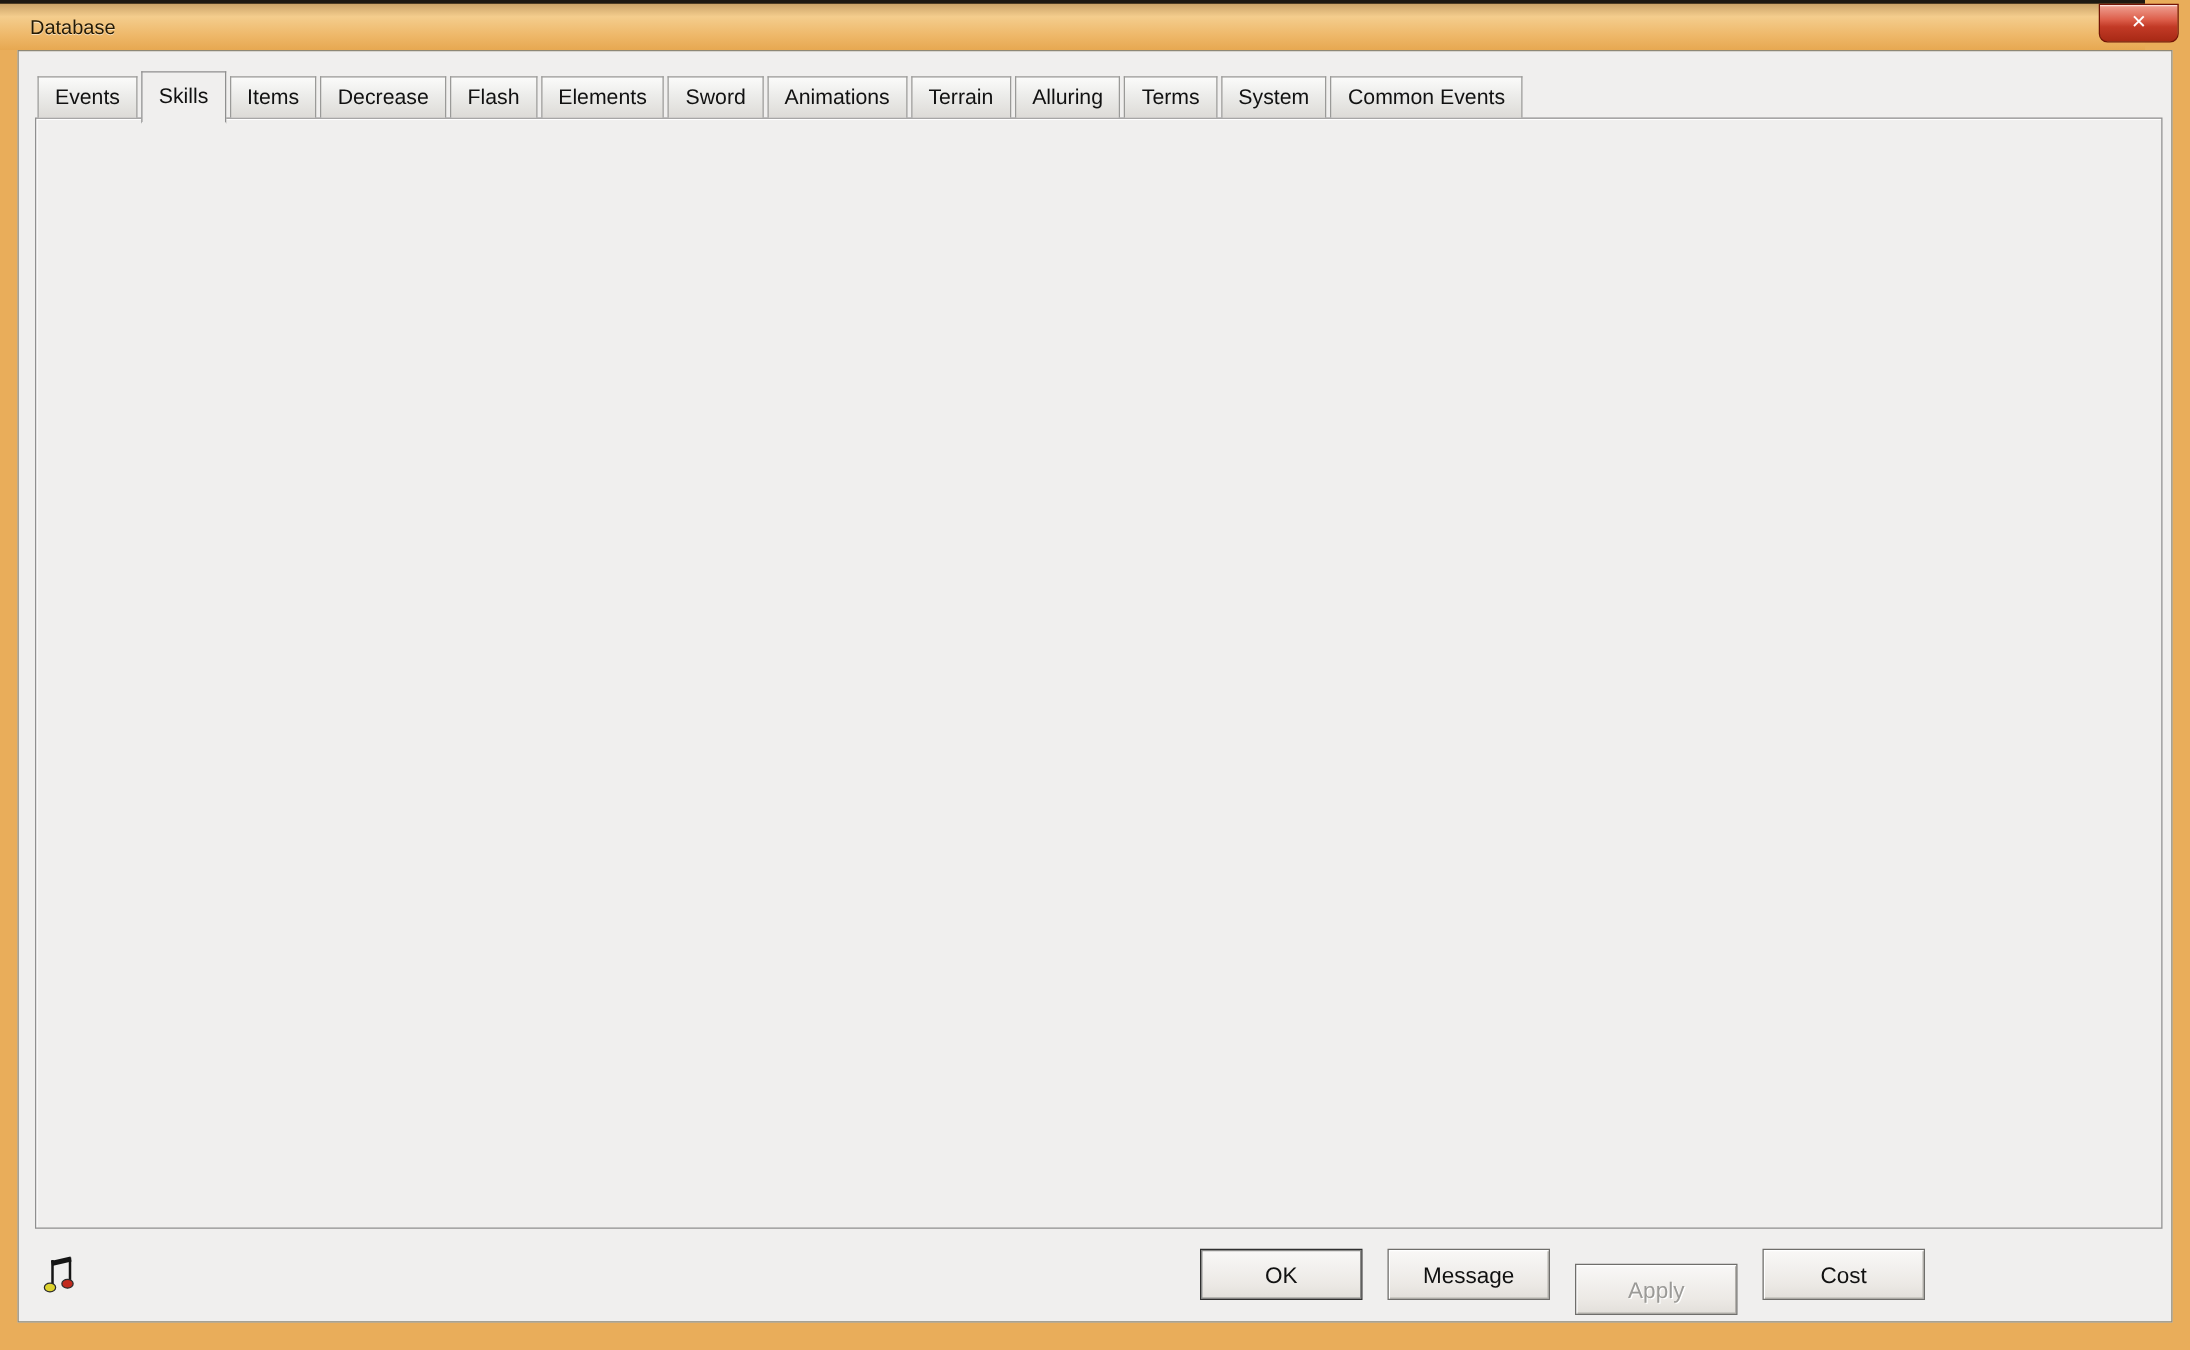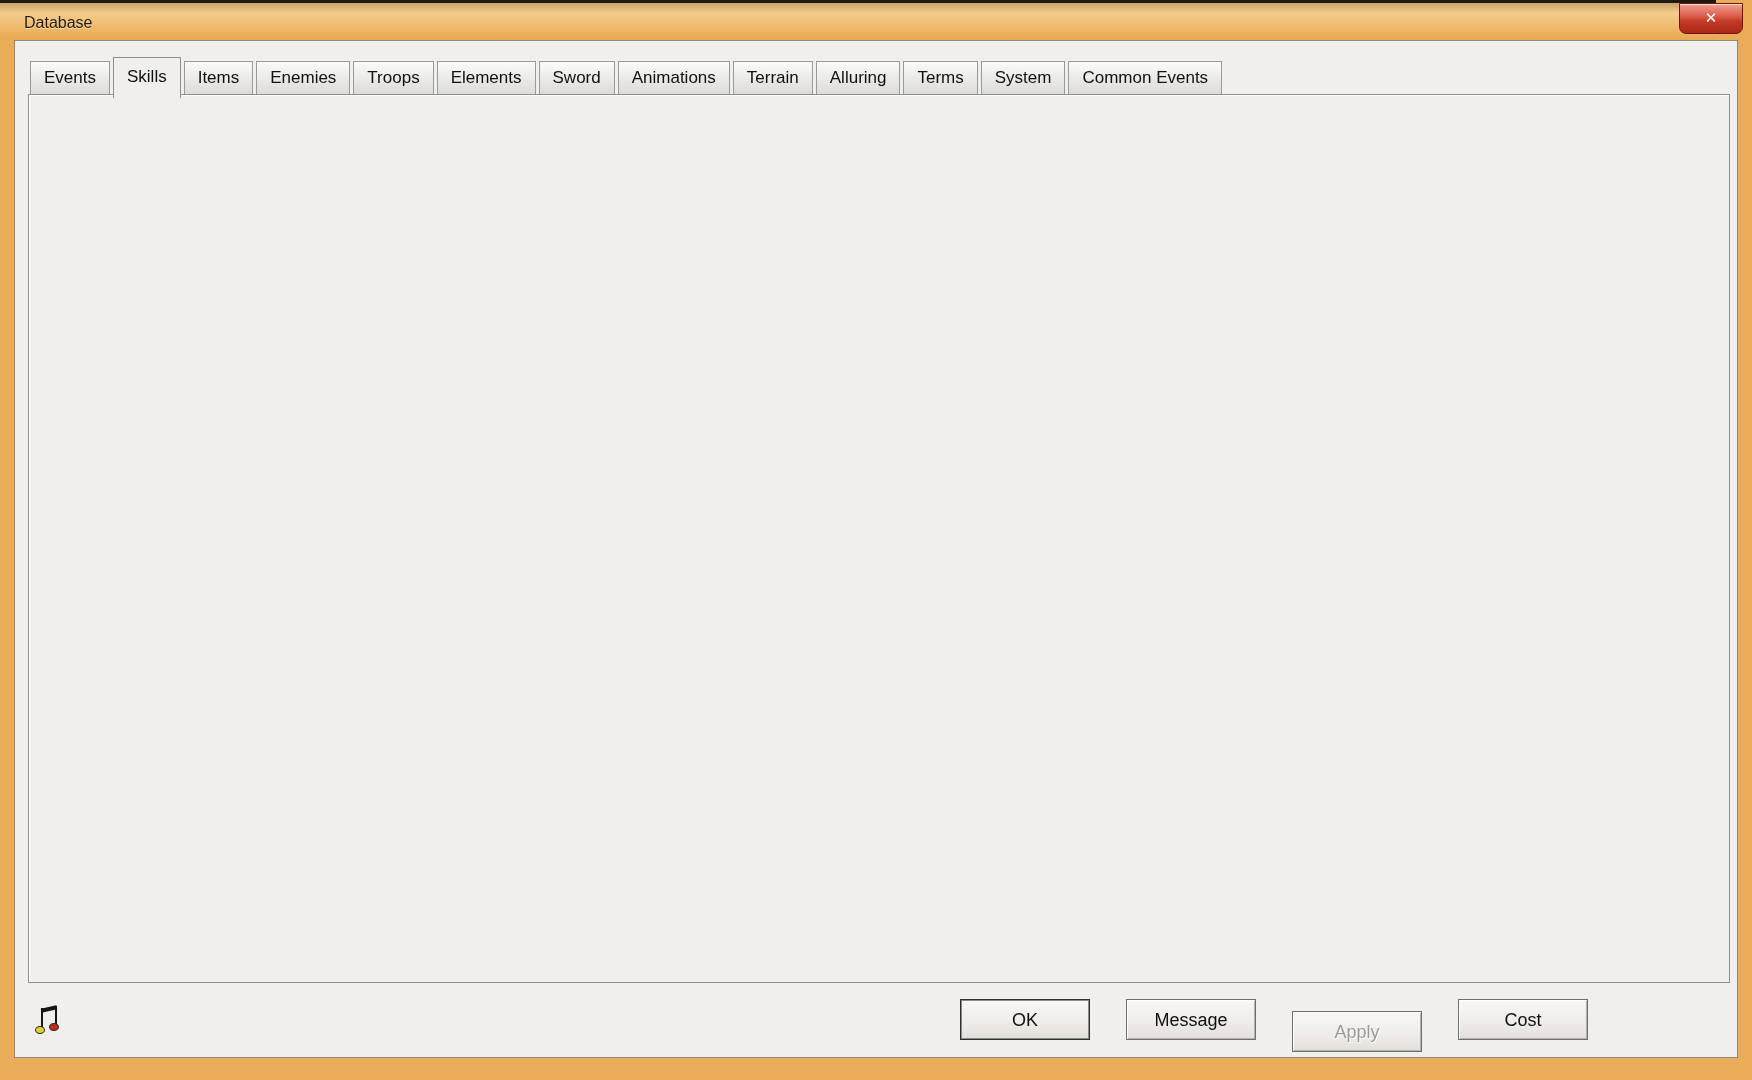--- a/index.html
+++ b/index.html
@@ -86,21 +86,21 @@
   .rcell{flex:1;text-align:center;font-size:13px;font-weight:bold;line-height:20px;overflow:hidden;}
   .rcell.even{background:#176017;color:#35d63a;}
   .rcell.odd{background:#8a6b26;color:#f3cf4a;}
   .valbox{position:absolute;left:286px;top:16px;width:40px;height:30px;background:#000;color:#fff;
     font-size:19px;font-weight:bold;text-align:center;line-height:30px;}
   
   .usage-btns{position:absolute;left:396px;top:434px;width:540px;height:38px;display:flex;gap:13px;}
   .usage-btn{width:170px;height:38px;display:flex;align-items:center;justify-content:center;gap:8px;}
   .sparkle{color:#9aa21c;font-size:14px;text-shadow:1px 1px 0 #5d6410;}
   
-  .footer-buttons{position:absolute;left:960px;top:999px;display:flex;gap:36px;}
+  .footer-buttons{position:absolute;left:960px;top:999px;display:flex;gap:20px;}
   .footer-btn{width:130px;height:41px;line-height:39px;}
   .footer-btn.default{border:1px solid #2f2f2f;box-shadow:inset 0 0 0 1px #8a8a88,inset 1px 1px 0 #fff;}
   .footer-btn.disabled{color:#9b9a97;text-shadow:1px 1px 0 #fff;margin-top:12px;}
   
   .note{position:absolute;left:34px;top:1004px;width:30px;height:34px;}
   .note i{position:absolute;display:block;}
   .note .beam{left:7px;top:3px;width:16px;height:4px;background:#151515;transform:rotate(-13deg);}
   .note .stem1{left:7px;top:4px;width:2px;height:20px;background:#151515;}
   .note .stem2{left:21px;top:2px;width:2px;height:19px;background:#151515;}
   .note .head1{left:1px;top:22px;width:8px;height:6px;background:#ddd22e;border:1px solid #2a2a2a;border-radius:50%;}
@@ -116,22 +116,22 @@
 </div>
 <div class="close-btn">
   <span>✕</span>
 </div>
 <div class="client"></div>
 
 <div class="tab-bar">
     <div class="tab">Events</div>
     <div class="tab active">Skills</div>
     <div class="tab">Items</div>
-    <div class="tab">Enemies</div>
-    <div class="tab">Troops</div>
+    <div class="tab">Decrease</div>
+    <div class="tab">Flash</div>
     <div class="tab">Elements</div>
     <div class="tab">Sword</div>
     <div class="tab">Animations</div>
     <div class="tab">Terrain</div>
     <div class="tab">Alluring</div>
     <div class="tab">Terms</div>
     <div class="tab">System</div>
     <div class="tab">Common Events</div>
   </div>
 <div class="tabpage"></div>

